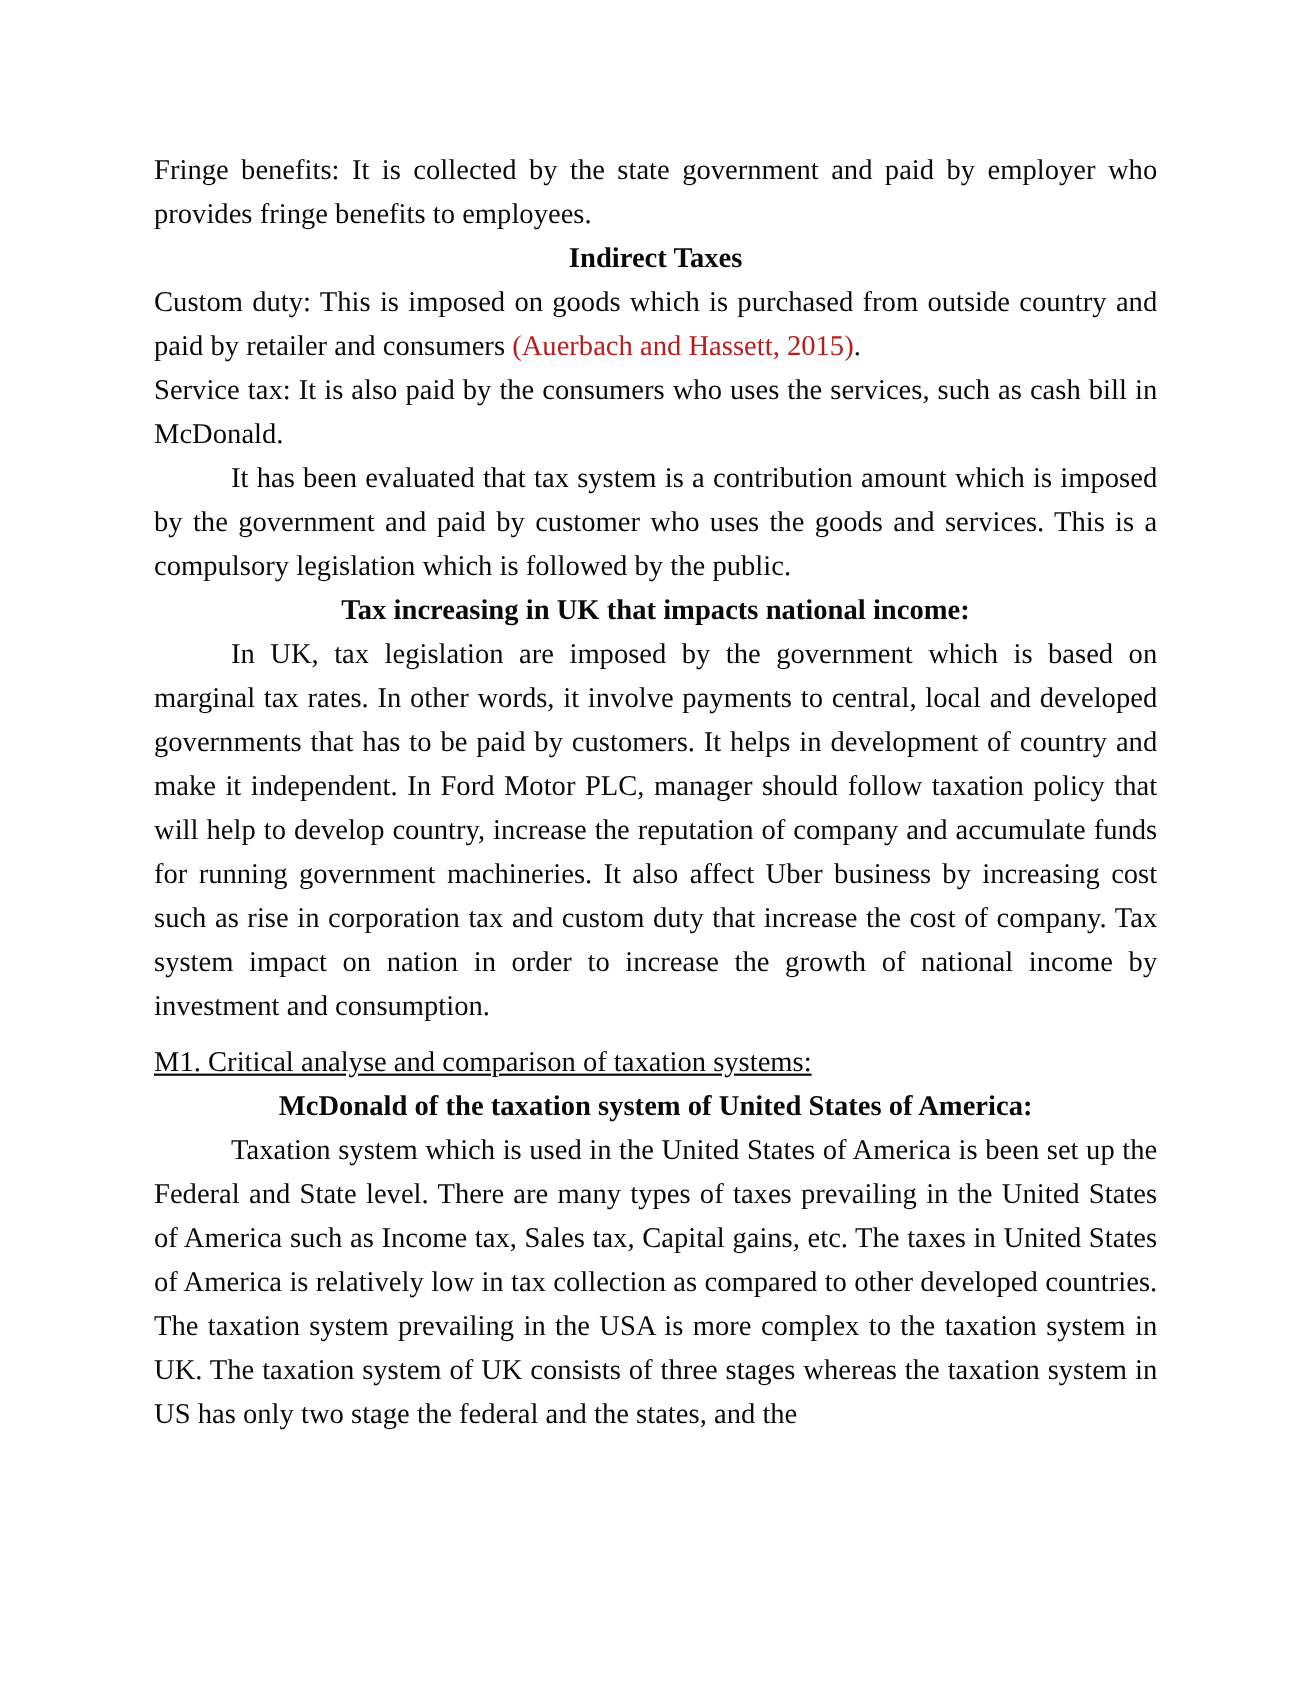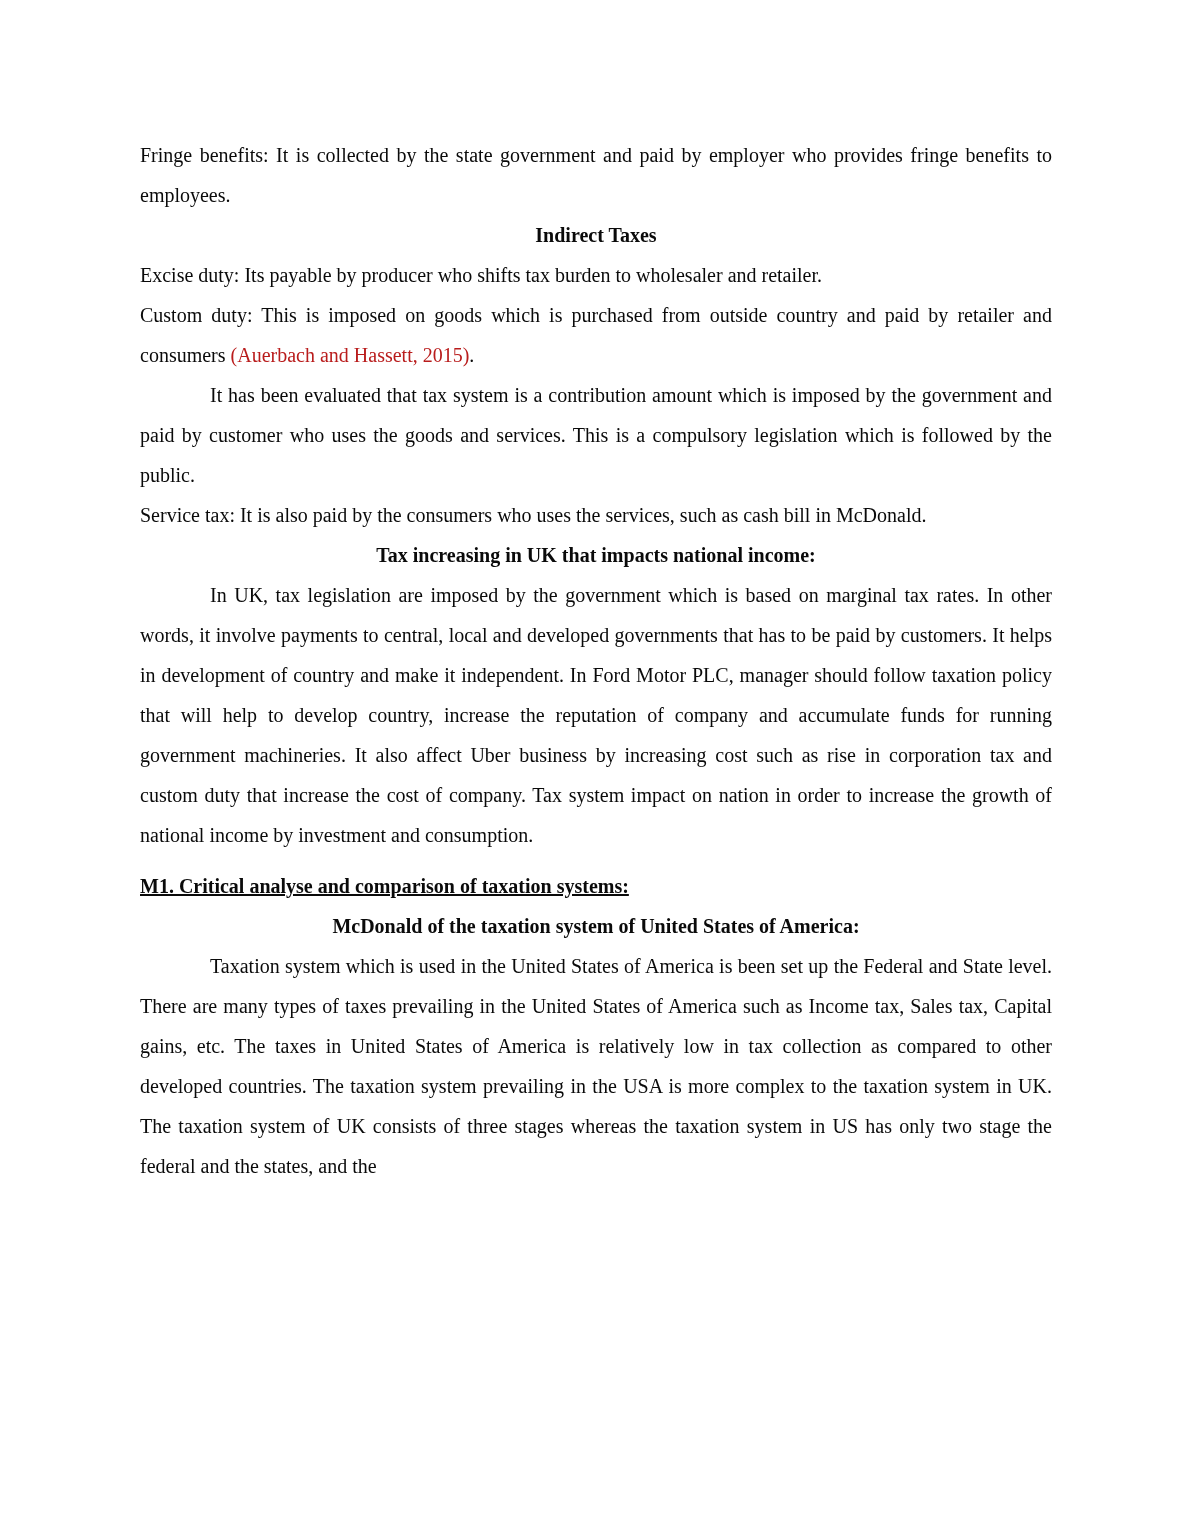--- a/index.html
+++ b/index.html
@@ -13,54 +13,53 @@
     height: 1540px;
     background: #ffffff;
     margin: 0 auto;
     overflow: hidden;
   }
   .content {
     position: absolute;
     top: 135px;
     left: 140px;
     width: 912px;
-    font-size: 20px;
+    font-size: 26px;
     line-height: 40px;
     color: #0a0a0a;
     text-align: justify;
   }
   .para { text-align: justify; }
   .para.indent { text-indent: 70px; }
   .heading-bold { font-weight: bold; text-align: center; }
   .heading-underline {
-    font-weight: bold;
+    font-weight: normal;
     text-decoration: underline;
     text-align: left;
     margin-top: 11px;
   }
   .citation { color: #b91c1c; }
 </style>
 </head>
 <body>
 
 <div class="page">
   <div class="content">
 
     <p class="para">Fringe benefits: It is collected by the state government and paid by employer who provides fringe benefits to employees.</p>
 
     <p class="heading-bold">Indirect Taxes</p>
 
-    <p class="para">Excise duty: Its payable by producer who shifts tax burden to wholesaler and retailer.</p>
 
     <p class="para"><span>Custom duty: This is imposed on goods which is purchased from outside country and paid by retailer and consumers </span><span class="citation">(Auerbach and Hassett, 2015)</span><span>.</span></p>
 
 
+    <p class="para">Service tax: It is also paid by the consumers who uses the services, such as cash bill in McDonald.</p>
+
     <p class="para indent">It has been evaluated that tax system is a contribution amount which is imposed by the government and paid by customer who uses the goods and services. This is a compulsory legislation which is followed by the public.</p>
-
-    <p class="para">Service tax: It is also paid by the consumers who uses the services, such as cash bill in McDonald.</p>
 
     <p class="heading-bold">Tax increasing in UK that impacts national income:</p>
 
     <p class="para indent">In UK, tax legislation are imposed by the government which is based on marginal tax rates. In other words, it involve payments to central, local and developed governments that has to be paid by customers. It helps in development of country and make it independent. In Ford Motor PLC, manager should follow taxation policy that will help to develop country, increase the reputation of company and accumulate funds for running government machineries.  It also affect Uber business by increasing cost such as rise in corporation tax and custom duty that increase the cost of company.  Tax system impact on nation in order to increase the growth of national income by investment and consumption.</p>
 
     <p class="heading-underline">M1. Critical analyse and comparison of taxation systems:</p>
 
     <p class="heading-bold">McDonald of the taxation system of United States of America:</p>
 
     <p class="para indent">Taxation system which is used in the United States of America is been set up the Federal and State level. There are many types of taxes prevailing in the United States of America such as Income tax, Sales tax, Capital gains, etc. The taxes in United States of America is relatively low in tax collection as compared to other developed countries. The taxation system prevailing in the USA is more complex to the taxation system in UK. The taxation system of UK consists of three stages whereas the taxation system in US has only two stage the federal and the states, and the</p>

